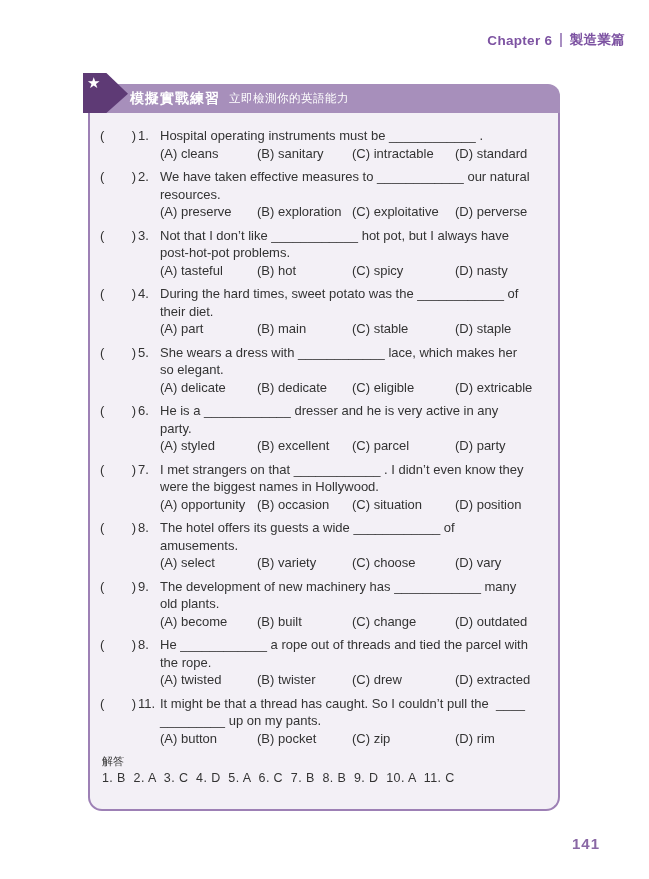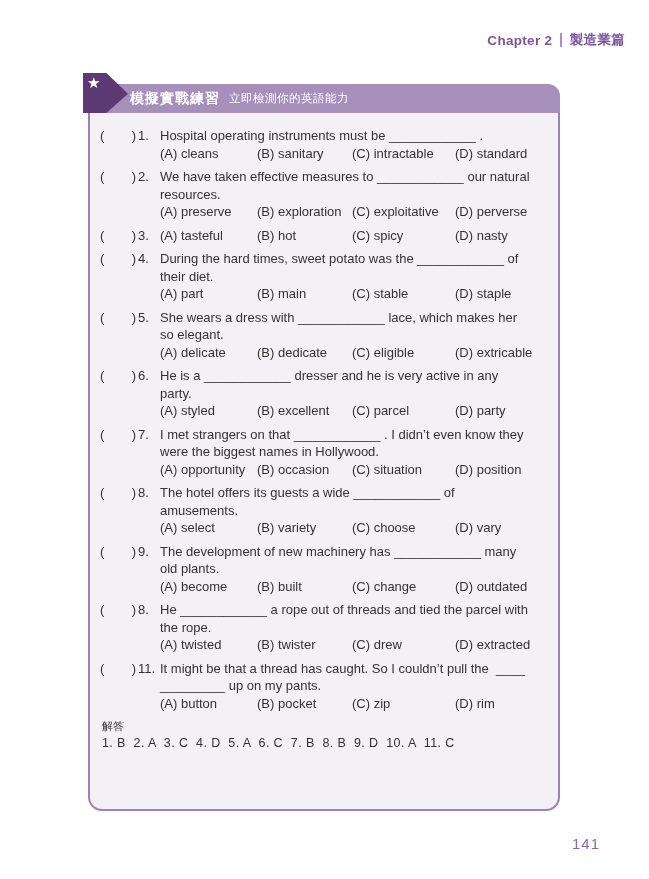--- a/index.html
+++ b/index.html
@@ -118,27 +118,28 @@
     white-space: pre;
   }
 
   
   .page-number {
     position: absolute;
     right: 49px; bottom: 27px;
     font-size: 15px;
     color: #8a68a5;
     letter-spacing: 1px;
+    font-weight: bold;
   }
 </style>
 </head>
 <body>
 
 <div class="chapter-header">
-  <span>Chapter 2</span>
+  <span>Chapter 6</span>
   <span class="chapter-divider"></span>
   <span>製造業篇</span>
 </div>
 
 <div class="quiz-box">
   <div class="banner">
     <div class="flag">
       <span class="star">★</span>
     </div>
     <span class="banner-title">模擬實戰練習</span>
@@ -182,20 +183,22 @@
     </div>
   </div>
 
   <div class="q-row">
     <div class="q-parens">
       <span class="p-open">(</span>
       <span class="p-close">)</span>
     </div>
     <div class="q-num">3.</div>
     <div class="q-body">
+      <div class="q-text">Not that I don’t like ____________ hot pot, but I always have
+post-hot-pot problems.</div>
       <div class="q-opts">
         <span class="q-opt">(A) tasteful</span>
         <span class="q-opt">(B) hot</span>
         <span class="q-opt">(C) spicy</span>
         <span class="q-opt">(D) nasty</span>
       </div>
     </div>
   </div>
 
   <div class="q-row">

